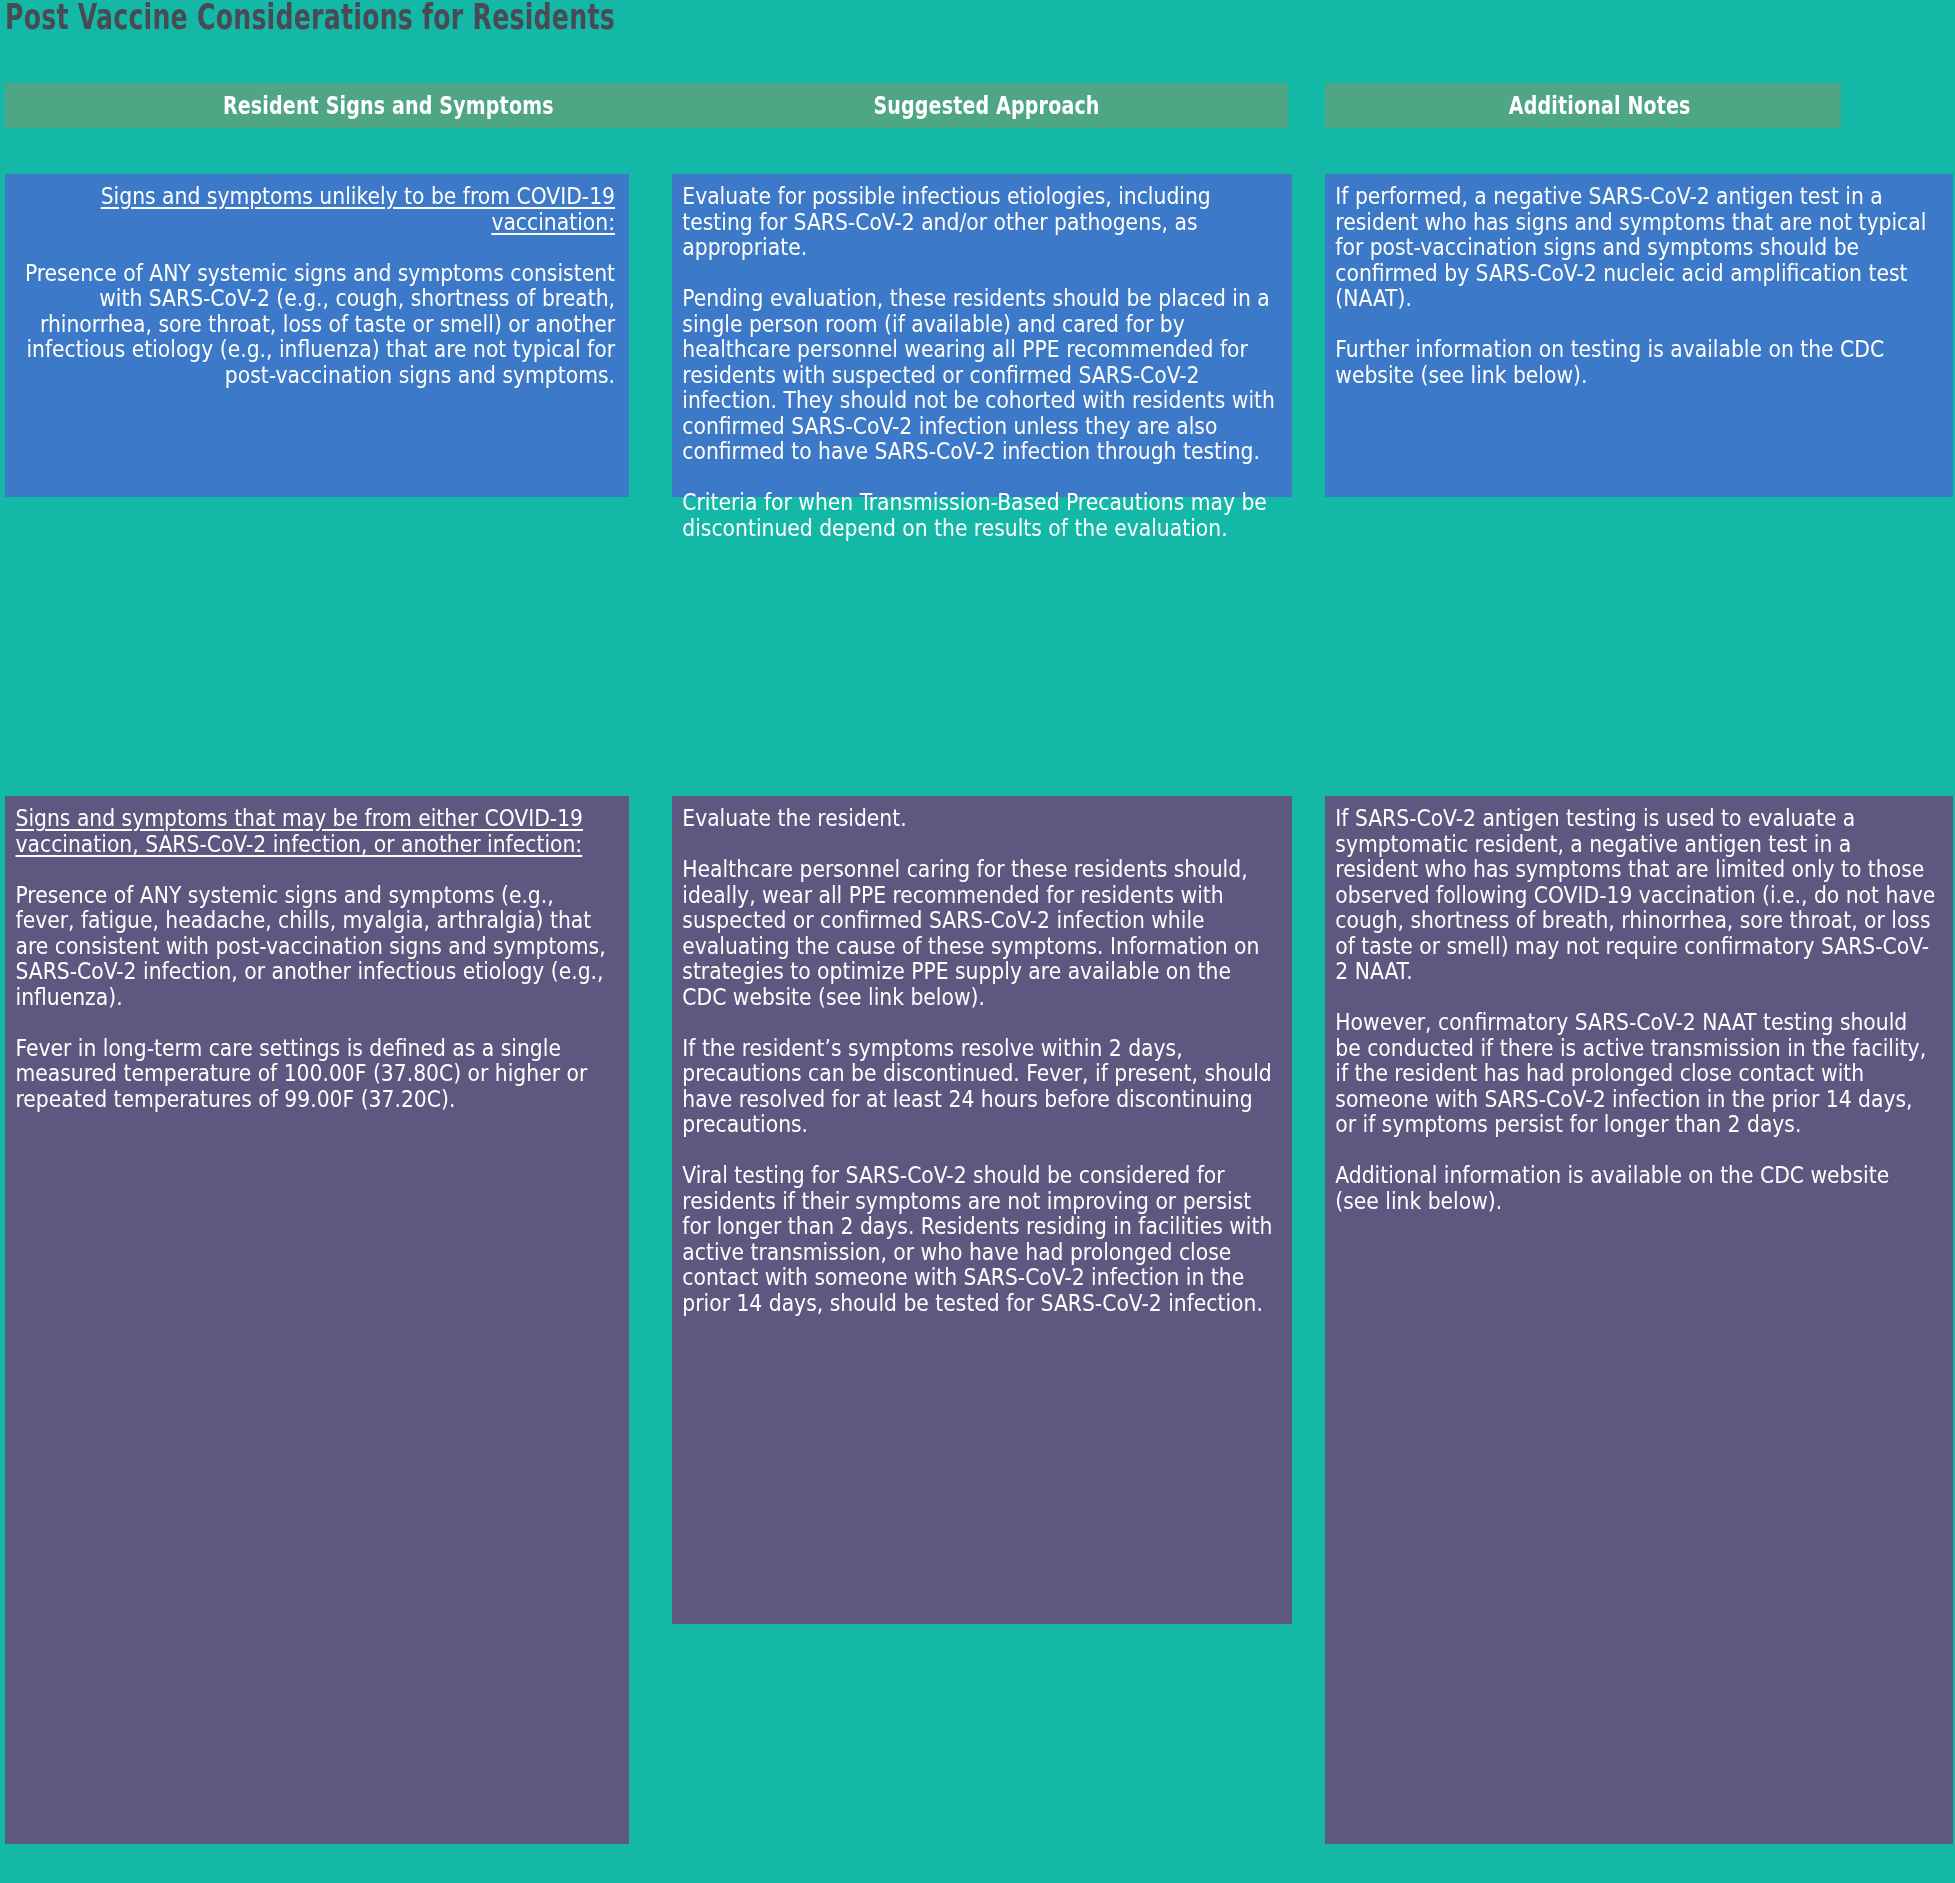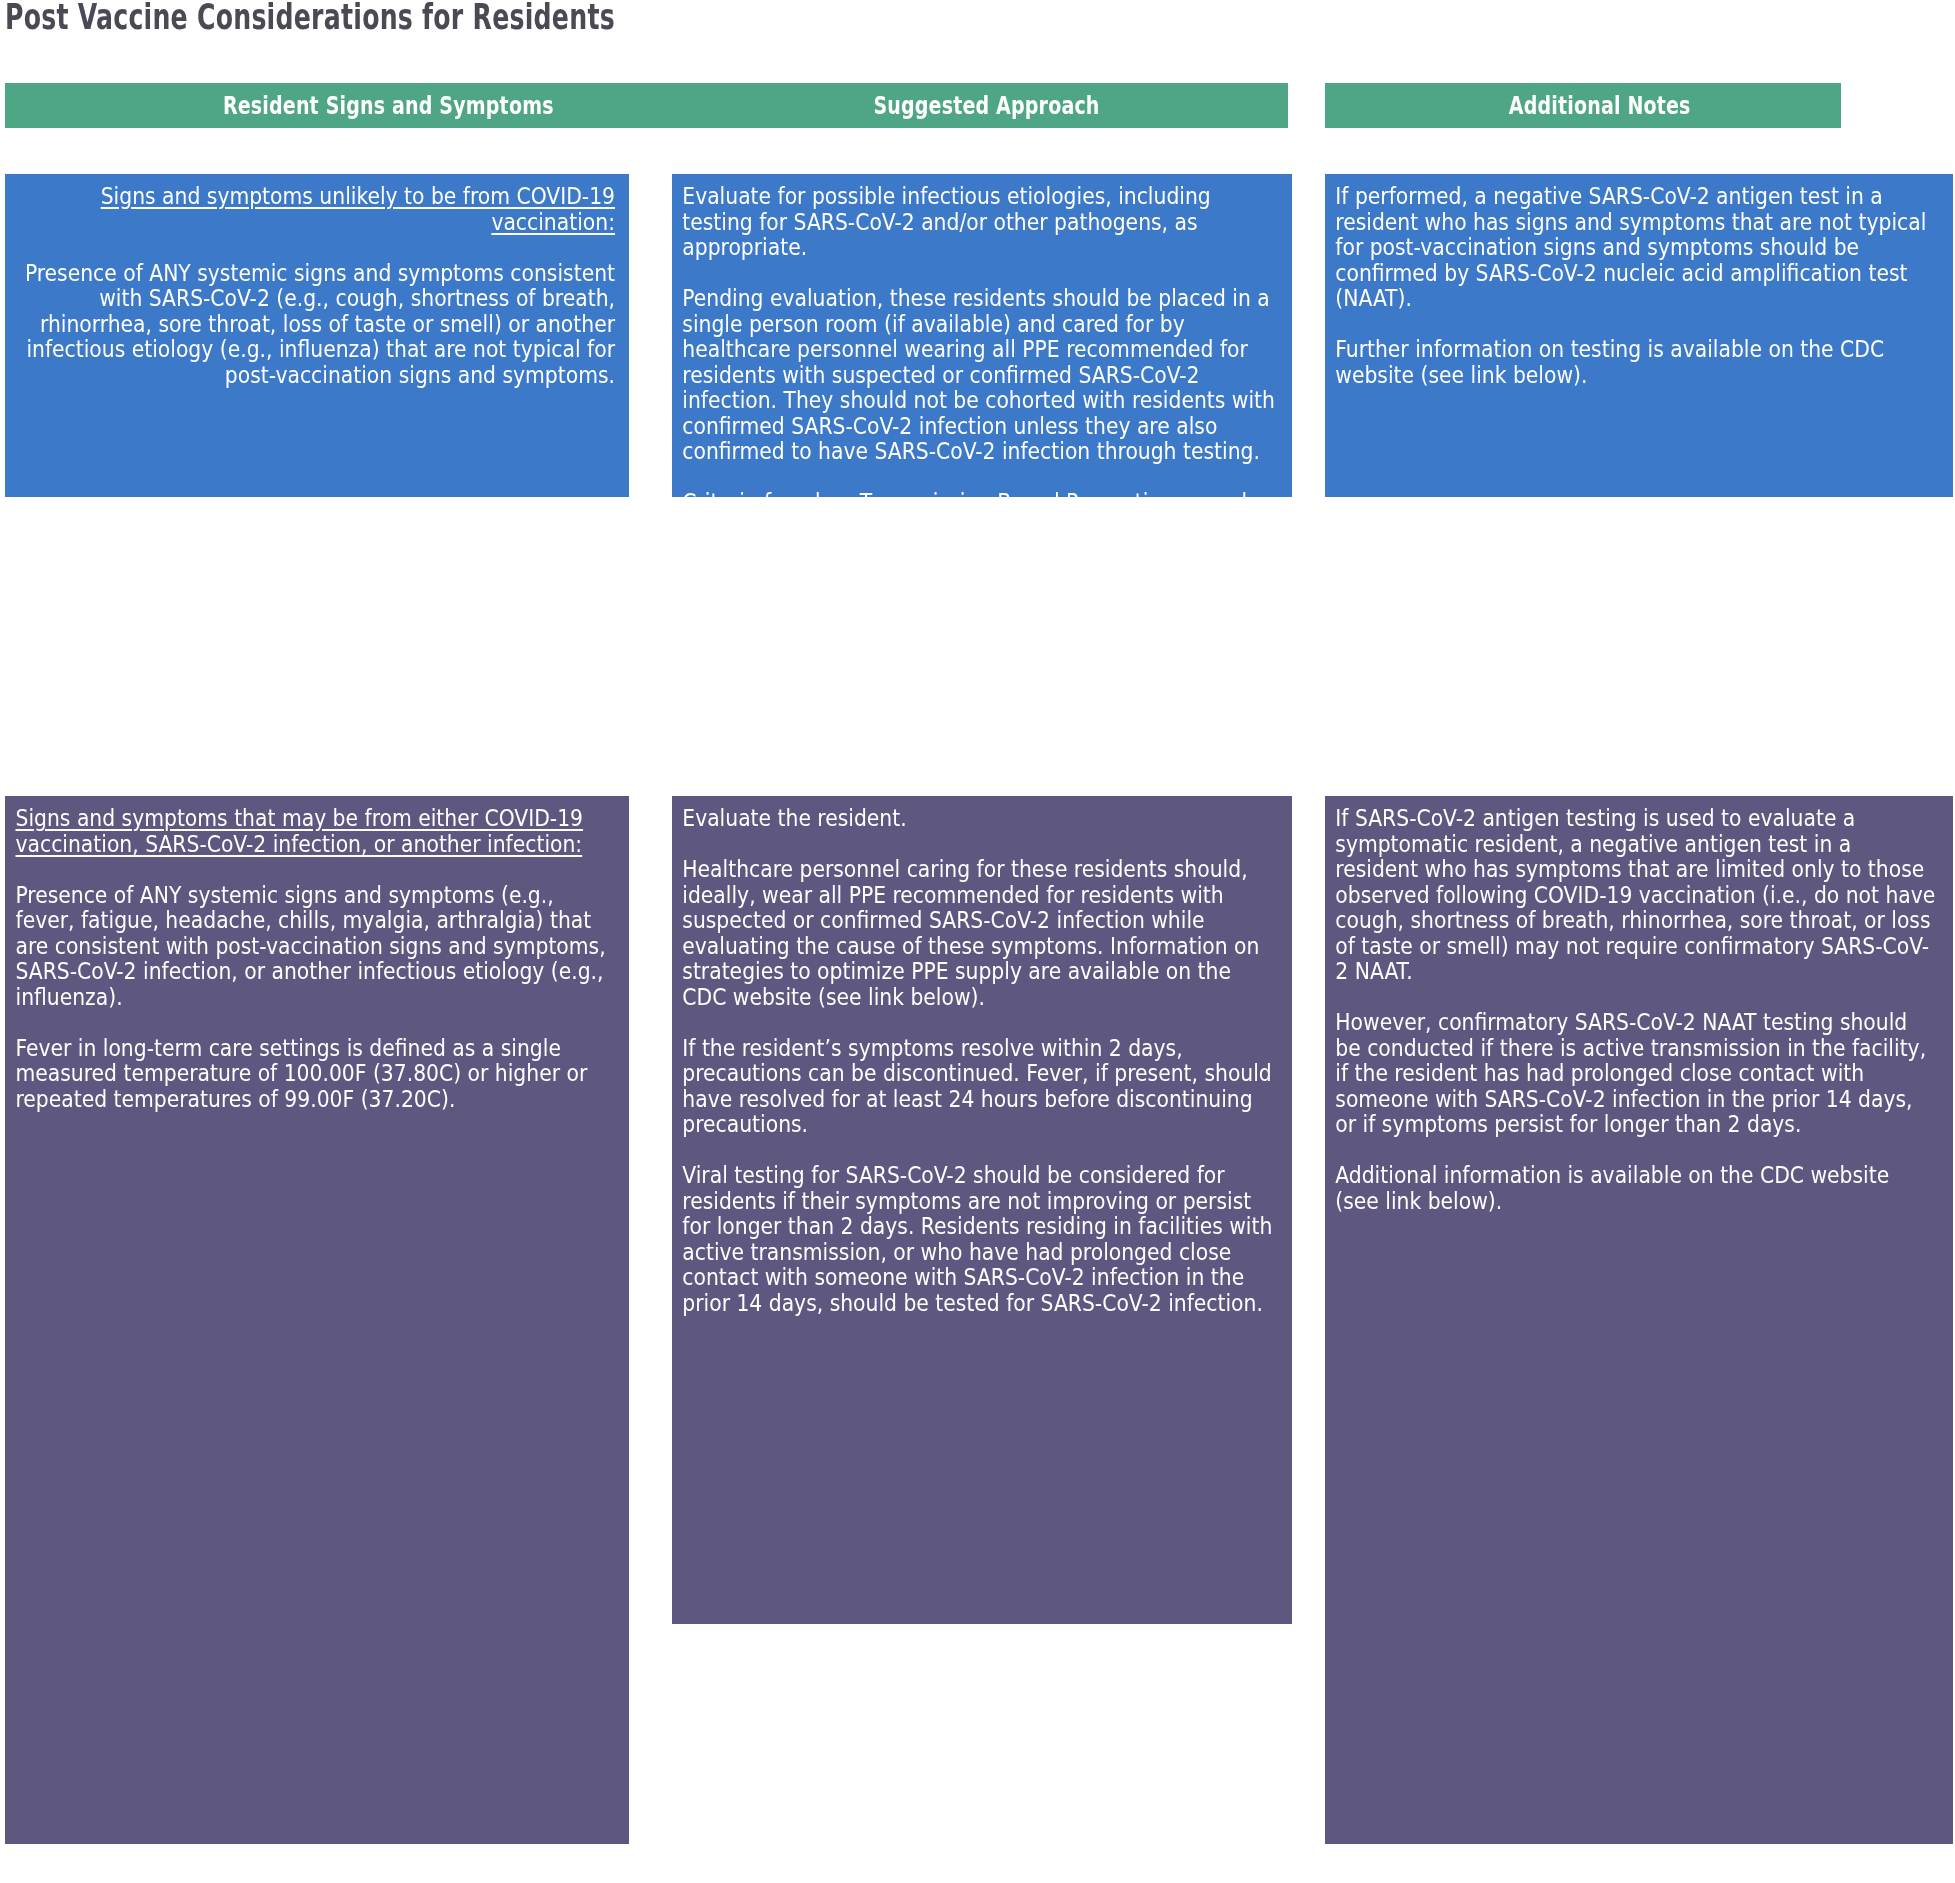--- a/index.html
+++ b/index.html
@@ -12,21 +12,21 @@
   }
 
   body {
     font-family: "Liberation Sans", sans-serif;
   }
 
   #slide {
     position: relative;
     width: 1955px;
     height: 1884px;
-    background: #ffffff;
+    background: #14b8a6;
   }
 
   
   #title {
     position: absolute;
     left: 5.2px;
     top: -2.6px;
     width: 1034px;
     height: 40px;
     color: #4a4a55;

